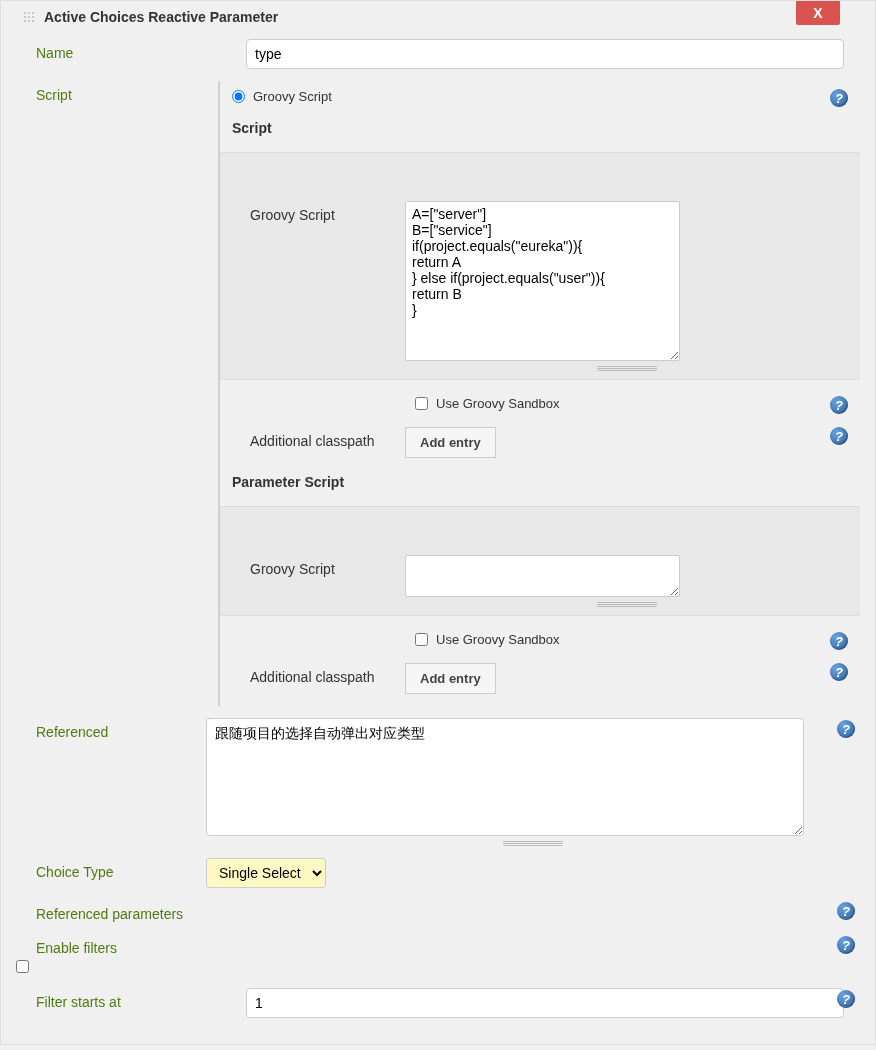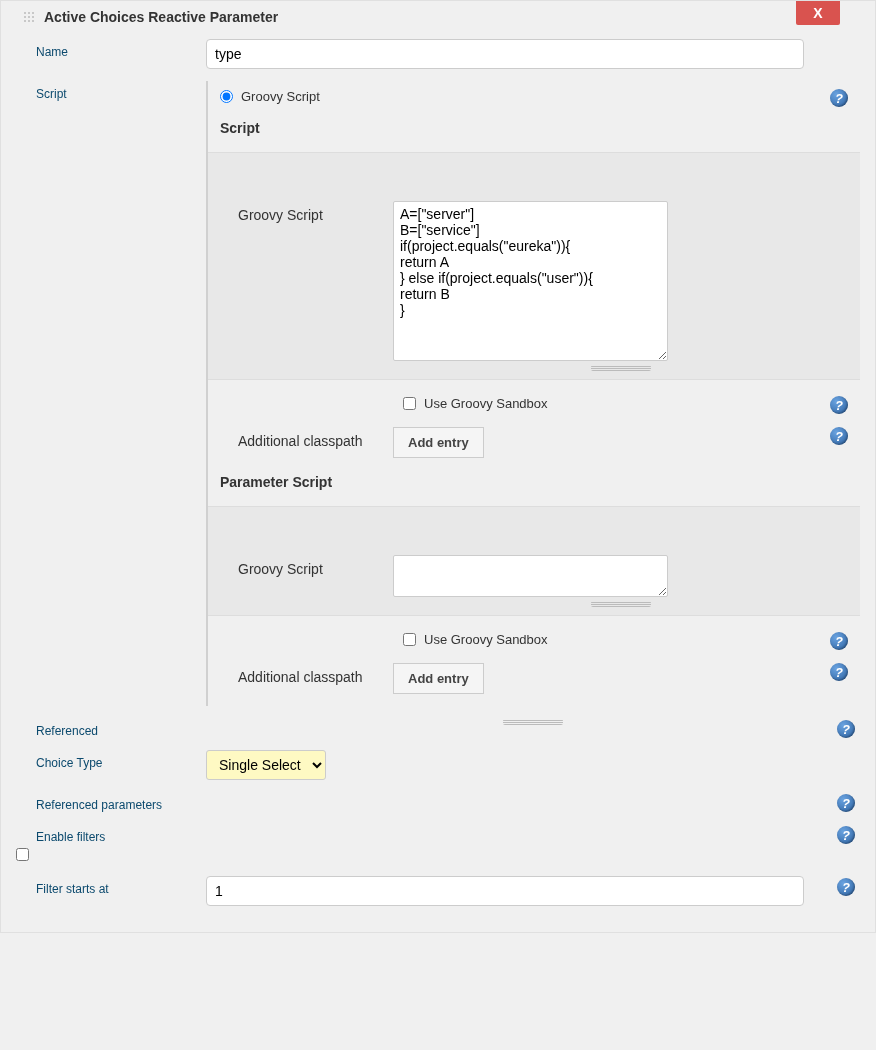--- a/index.html
+++ b/index.html
@@ -55,42 +55,43 @@
   display: flex;
   padding: 6px 15px;
   align-items: flex-start;
   position: relative;
 }
 .form-label {
   width: 190px;
   flex-shrink: 0;
   padding-top: 6px;
   padding-left: 20px;
-  font-size: 12px;
-  color: #0c4a6e;
+  font-size: 14px;
+  color: #4d7c0f;
 }
 .form-control-area {
   flex: 1;
   min-width: 0;
 }
 .text-input {
   width: 100%;
   padding: 6px 8px;
   border: 1px solid #ccc;
   border-radius: 4px;
   font-size: 14px;
   font-family: inherit;
+  margin-left: 40px;
 }
 .text-input.wide {
   max-width: 598px;
 }
 .script-block {
   background: #f0f0f0;
   border-left: 2px solid #d0d0d0;
-  margin-left: 0;
+  margin-left: 12px;
   padding-bottom: 4px;
 }
 .radio-row {
   padding: 8px 12px;
   display: flex;
   align-items: center;
 }
 .radio-row input[type=radio] {
   margin-right: 8px;
 }
@@ -313,20 +314,21 @@
             <span class="help-icon">?</span>
           </div>
 
         </div>
       </div>
     </div>
 
     <div class="form-row" style="position:relative;">
       <div class="form-label">Referenced</div>
       <div class="form-control-area">
+        <textarea class="desc-textarea" style="">跟随项目的选择自动弹出对应类型</textarea>
         <span class="resize-handle" style="width:60px;"></span>
       </div>
       <span class="help-icon" style="right:20px;">?</span>
     </div>
 
     <div class="form-row">
       <div class="form-label">Choice Type</div>
       <div class="form-control-area">
         <select class="styled">
           <option>Single Select</option>

